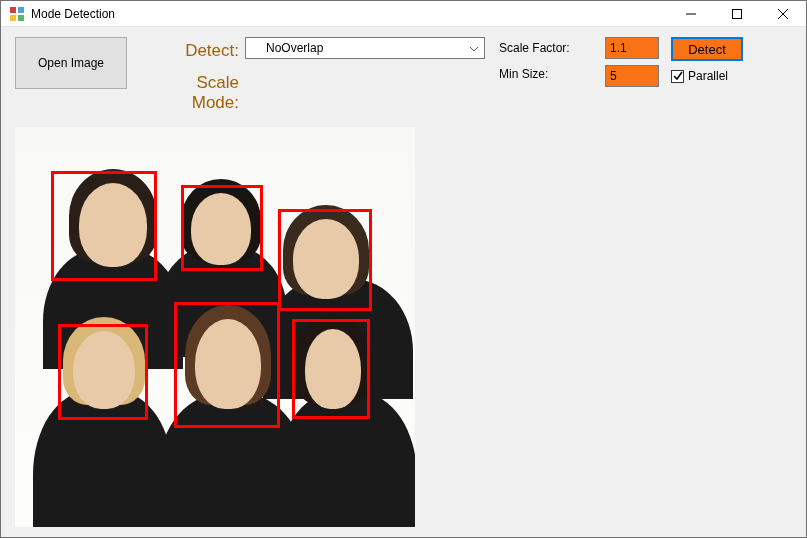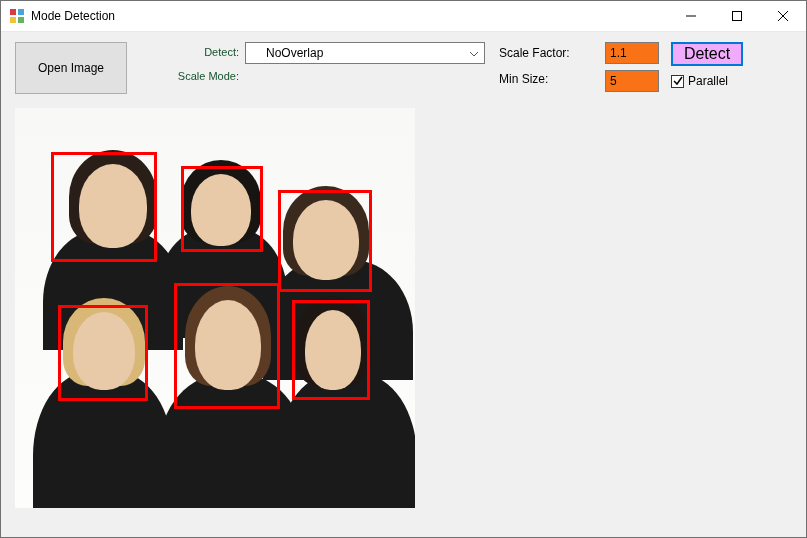--- a/index.html
+++ b/index.html
@@ -7,30 +7,30 @@
     .window { width: 807px; height: 538px; border: 1px solid #707070; background: #f0f0f0; display: flex; flex-direction: column; }
     .titlebar { height: 31px; background: #fff; display: flex; align-items: center; border-bottom: 1px solid #e8e8e8; }
     .titlebar-icon { width: 16px; height: 16px; margin: 0 6px 0 8px; display: inline-flex; }
     .titlebar-title { font-size: 12px; color: #000; flex: 1; }
     .titlebar-buttons { display: flex; height: 100%; }
     .titlebar-btn { width: 46px; height: 100%; display: flex; align-items: center; justify-content: center; background: transparent; border: none; cursor: pointer; }
     .client-area { flex: 1; padding: 10px 14px; position: relative; }
     .controls-row { display: flex; align-items: flex-start; gap: 0; }
     .open-btn { width: 112px; height: 52px; background: #e1e1e1; border: 1px solid #adadad; cursor: pointer; font-size: 12px; color: #000; }
     .labels-col { margin-left: 20px; display: flex; flex-direction: column; gap: 12px; padding-top: 4px; }
-    .labels-col label { text-align: right; width: 92px; display: block; font-size: 11px; color: #14532d; }
+    .labels-col label { text-align: right; width: 92px; display: block; font-size: 17px; color: #a16207; }
     .combos-col { margin-left: 6px; display: flex; flex-direction: column; gap: 6px; padding-top: 0; }
     .combo { width: 240px; height: 22px; border: 1px solid #7a7a7a; background: #fff; display: flex; align-items: center; padding: 0 20px; font-size: 12px; position: relative; cursor: pointer; }
     .combo .chev { position: absolute; right: 6px; top: 50%; transform: translateY(-50%); }
     .labels2-col { margin-left: 14px; display: flex; flex-direction: column; gap: 12px; padding-top: 4px; }
     .labels2-col label { text-align: left; width: 100px; display: block; font-size: 12px; }
     .inputs-col { margin-left: 6px; display: flex; flex-direction: column; gap: 6px; }
     .num-input { width: 54px; height: 22px; border: 1px solid #7a7a7a; background: #f97316; padding: 0 4px; font-size: 12px; outline: none; }
     .right-col { margin-left: 12px; display: flex; flex-direction: column; gap: 8px; align-items: flex-start; }
-    .detect-btn { width: 72px; height: 24px; background: #f0abfc; border: 2px solid #0078d7; cursor: pointer; font-size: 16px; }
+    .detect-btn { width: 72px; height: 24px; background: #f97316; border: 2px solid #0078d7; cursor: pointer; font-size: 13px; }
     .chk-row { display: flex; align-items: center; gap: 4px; font-size: 12px; }
     .chk { width: 13px; height: 13px; border: 1px solid #333; background: #fff; display: inline-flex; align-items: center; justify-content: center; cursor: pointer; }
     .image-area { margin-top: 14px; width: 400px; height: 400px; background: #fff; position: relative; overflow: hidden; }
     .photo { width: 100%; height: 100%; background: linear-gradient(180deg, #f8f8f6 0%, #fafaf8 40%, #fdfdfb 100%); position: relative; }
     .person-head { position: absolute; border-radius: 50% 50% 45% 45%; background: #e8c9a8; }
     .person-hair { position: absolute; border-radius: 50% 50% 30% 30%; }
     .person-body { position: absolute; background: #1a1a1a; border-radius: 40% 40% 0 0 / 60% 60% 0 0; }
     .face-box { position: absolute; border: 3px solid #ff0000; background: transparent; }
   </style>
 </head>

